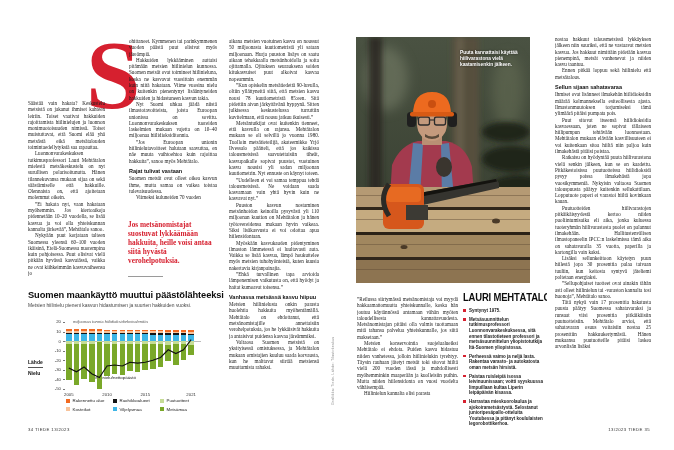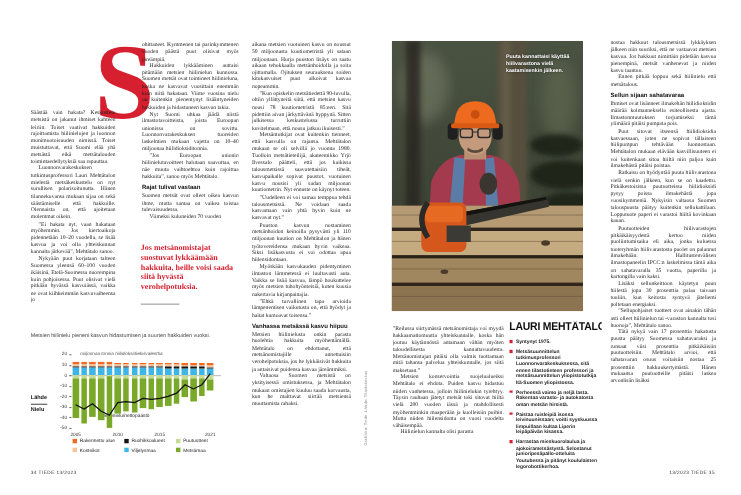--- a/index.html
+++ b/index.html
@@ -67,24 +67,25 @@
     <p class="p">Metsäntutkijat ovat kuitenkin tienneet, että kasvulla on rajansa. Mehtätalon mukaan se oli selvillä jo vuonna 1980. Tuolloin metsätieteilijä, akateemikko Yrjö Ilvessalo päätteli, että jos kaikissa talousmetsissä saavutettaisiin tiheät, kasvupaikalle sopivat puustot, vuotuinen kasvu nousisi yli sadan miljoonan kuutiometrin. Nyt ennuste on käynyt toteen.</p>
     <p class="p">”Uudelleen ei voi samaa temppua tehdä talousmetsissä. Ne voidaan saada kasvamaan vain yhtä hyvin kuin ne kasvavat nyt.”</p>
     <p class="p">Puuston kasvun nostaminen metsänhoidon keinoilla pysyvästi yli 110 miljoonan kuution on Mehtätalon ja hänen työtovereidensa mukaan hyvin vaikeaa. Siksi lisäkasvusta ei voi odottaa apua hiilensidontaan.</p>
     <p class="p">Myöskään kasvukauden pidentyminen ilmaston lämmetessä ei luultavasti auta. Vaikka se lisää kasvua, lämpö houkuttelee myös metsien tuhohyönteisiä, kuten kuusia nakertavia kirjanpainajia.</p>
     <p class="p">”Ehkä turvallinen tapa arvioida lämpenemisen vaikutusta on, että hyödyt ja haitat kumoavat toisensa.”</p>
     <p class="h">Vanhassa metsässä kasvu hiipuu</p>
     <p class="p0">Metsien hiilinielusta onkin parasta huolehtia hakkuita myöhentämällä. Mehtätalo on ehdottanut, että metsänomistajille annettaisiin verohelpotuksia, jos he lykkäisivät hakkuita ja antaisivat puidensa kasvaa järeämmiksi.</p>
     <p class="p">Valtaosa Suomen metsistä on yksityisessä omistuksessa, ja Mehtätalon mukaan omistajien kuuluu saada korvausta, kun he malttavat siirtää metsiensä muuttamista rahaksi.</p>
   </div>
 
-<div class="pullquote">Jos metsänomistajat suostuvat lykkäämään hakkuita, heille voisi saada siitä hyvästä verohelpotuksia.</div>
+<div class="pullquote">Jos metsänomistajat suostuvat lykkäämään hakkuita, heille voisi antaa siitä hyvästä verohelpotuksia.</div>
 <div class="pq-rule"></div>
 
 <div class="chart-block">
+  <div class="chart-title">Suomen maankäyttö muuttui päästölähteeksi</div>
   <div class="chart-subtitle">Metsien hiilinielu pieneni kasvun hidastumisen ja suurten hakkuiden vuoksi.</div>
   <div class="chart-unit">miljoonaa tonnia hiilidioksidiekvivalenttia</div>
   <div class="side-label" style="top:69px">Lähde</div>
   <div class="side-rule"></div>
   <div class="side-label" style="top:80px">Nielu</div>
   <div class="net-label">Nettonielu/nettopäästö</div>
   <div class="chart-legend">
       <div class="lg-item">
         <span class="lg-sw" style="background: rgb(242, 106, 33);"></span>
         <span>Rakennettu alue</span>

